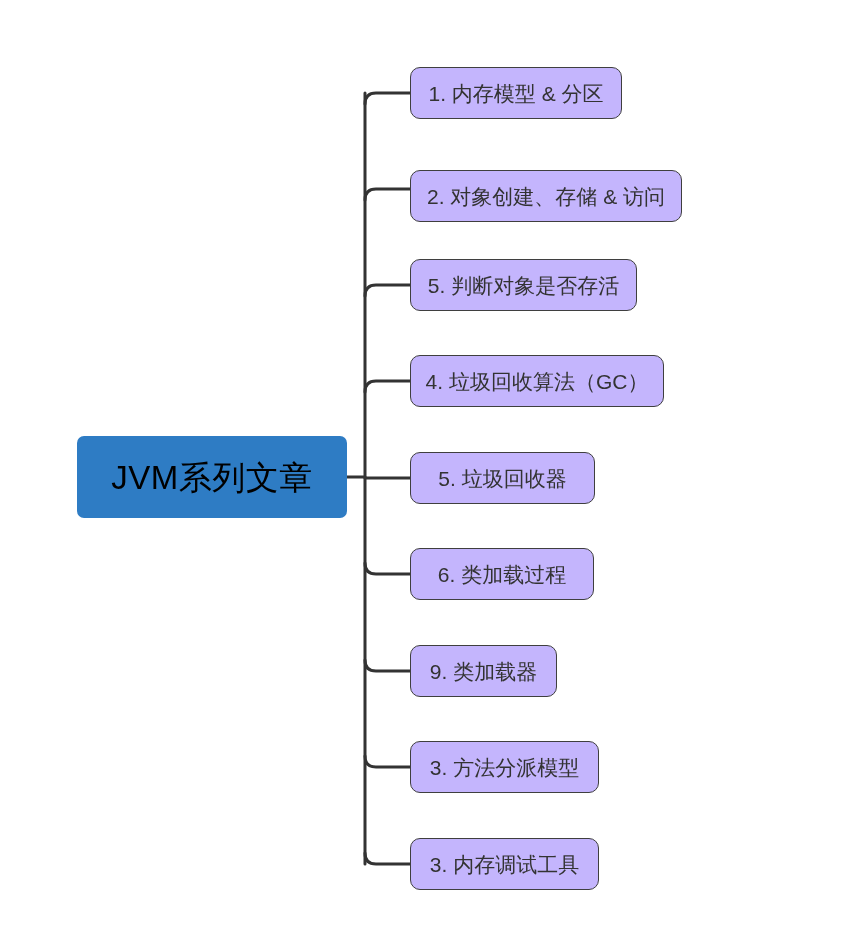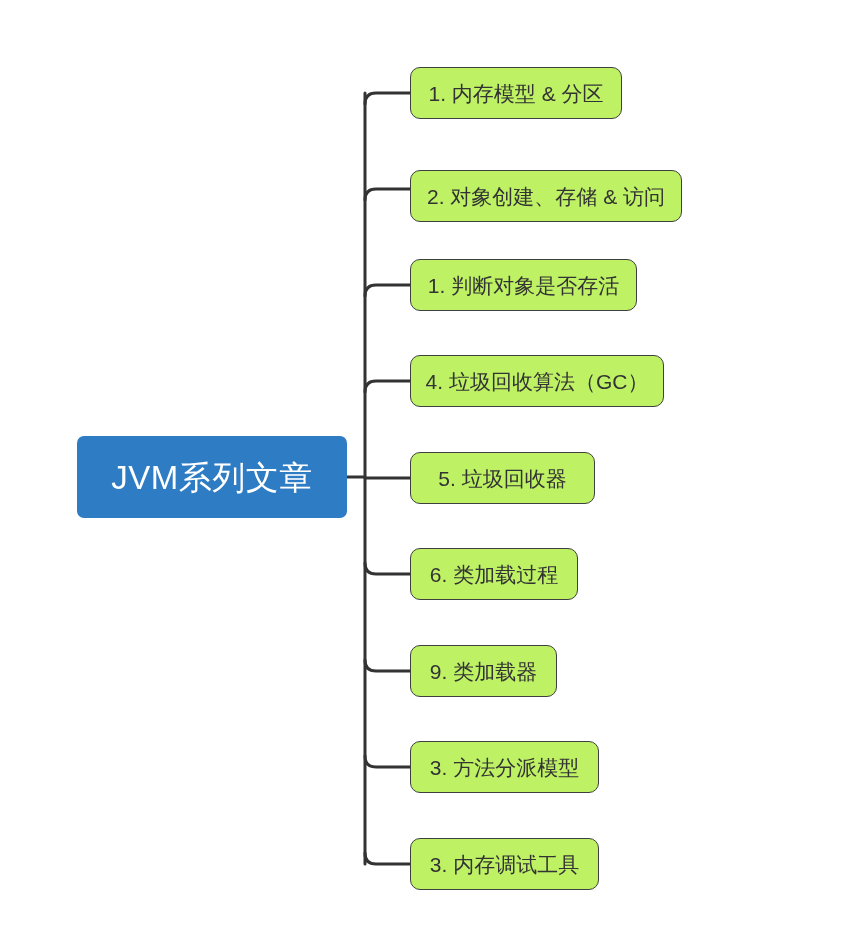--- a/index.html
+++ b/index.html
@@ -33,30 +33,30 @@
     width: 270px;
     height: 82px;
     background: #2e7cc4;
     border-radius: 7px;
     display: flex;
     align-items: center;
     justify-content: center;
     box-sizing: border-box;
   }
   .root-label {
-    color: #ffffff;
+    color: #000000;
     font-size: 33px;
     letter-spacing: 0.5px;
     white-space: nowrap;
     line-height: 1;
   }
   .branch-node {
     position: absolute;
     height: 52px;
-    background: #bef264;
+    background: #c4b5fd;
     border: 1.8px solid #3f3f3f;
     border-radius: 10px;
     display: flex;
     align-items: center;
     justify-content: center;
     box-sizing: border-box;
     padding: 0 17px;
   }
   .branch-label {
     color: #333333;
@@ -89,29 +89,29 @@
   </div>
 
   <div id="branch-layer">
       <div class="branch-node" style="left: 410px; top: 67px; width: 212px;">
         <span class="branch-label">1. 内存模型 &amp; 分区</span>
       </div>
       <div class="branch-node" style="left: 410px; top: 170px; width: 272px;">
         <span class="branch-label">2. 对象创建、存储 &amp; 访问</span>
       </div>
       <div class="branch-node" style="left: 410px; top: 259px; width: 227px;">
-        <span class="branch-label">1. 判断对象是否存活</span>
+        <span class="branch-label">5. 判断对象是否存活</span>
       </div>
       <div class="branch-node" style="left: 410px; top: 355px; width: 254px;">
         <span class="branch-label">4. 垃圾回收算法（GC）</span>
       </div>
       <div class="branch-node" style="left: 410px; top: 452px; width: 185px;">
         <span class="branch-label">5. 垃圾回收器</span>
       </div>
-      <div class="branch-node" style="left: 410px; top: 548px; width: 168px; text-align: center;">
+      <div class="branch-node" style="left: 410px; top: 548px; width: 184px; text-align: center;">
         <span class="branch-label">6. 类加载过程</span>
       </div>
       <div class="branch-node" style="left: 410px; top: 645px; width: 147px;">
         <span class="branch-label">9. 类加载器</span>
       </div>
       <div class="branch-node" style="left: 410px; top: 741px; width: 189px;">
         <span class="branch-label">3. 方法分派模型</span>
       </div>
       <div class="branch-node" style="left: 410px; top: 838px; width: 189px;">
         <span class="branch-label">3. 内存调试工具</span>

